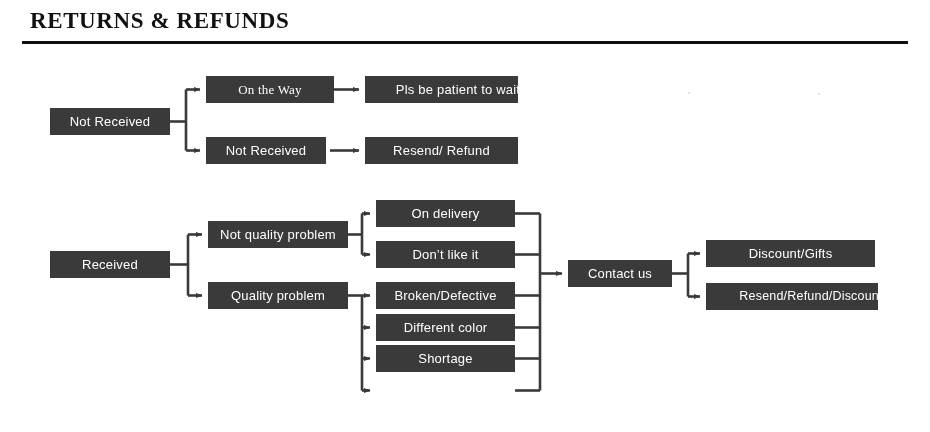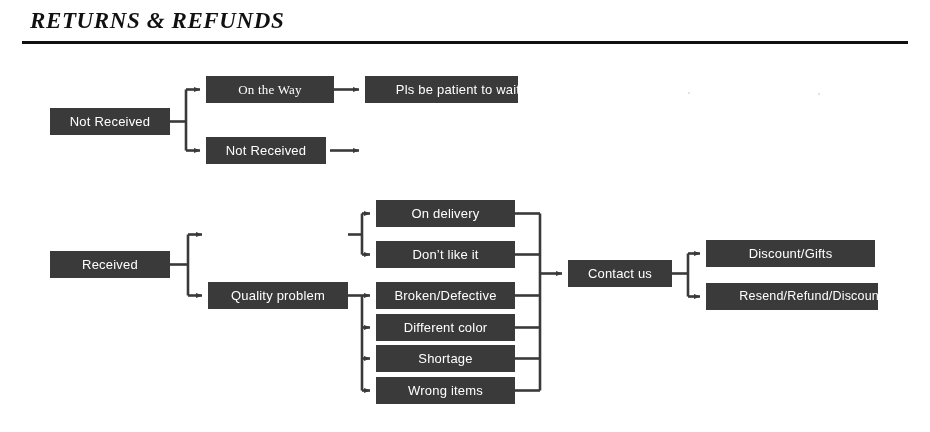--- a/index.html
+++ b/index.html
@@ -21,21 +21,20 @@
     left: 0;
     top: 0;
     width: 930px;
     height: 48px;
   }
   #page-title {
     position: absolute;
     left: 30px;
     top: 8px;
     font-family: "Liberation Serif", serif;
-    font-style: italic;
     font-weight: bold;
     font-size: 23px;
     letter-spacing: 0.6px;
     color: #111111;
     white-space: nowrap;
   }
   #title-rule {
     position: absolute;
     left: 22px;
     top: 41px;
@@ -142,27 +141,28 @@
       <path d="M688,205.5 L688,248.5"></path>
       <path d="M688,205.5 L700,205.5" marker-end="url(#arrow)"></path>
       <path d="M688,248.5 L700,248.5" marker-end="url(#arrow)"></path>
     </g>
   </svg>
 
   <div class="node" style="left: 50px; top: 60px; width: 120px; height: 27px; background: rgb(58, 58, 58); color: rgb(255, 255, 255);">Not Received</div>
   <div class="node" style="left: 206px; top: 28px; width: 128px; height: 27px; background: rgb(58, 58, 58); color: rgb(255, 255, 255); font-family: Liberation Serif, serif;">On the Way</div>
   <div class="node" style="left: 365px; top: 28px; width: 153px; height: 27px; background: rgb(58, 58, 58); color: rgb(255, 255, 255); padding-left: 39px;">Pls be patient to wait</div>
   <div class="node" style="left: 206px; top: 89px; width: 120px; height: 27px; background: rgb(58, 58, 58); color: rgb(255, 255, 255);">Not Received</div>
+  <div class="node" style="left: 365px; top: 89px; width: 153px; height: 27px; background: rgb(58, 58, 58); color: rgb(255, 255, 255);">Resend/ Refund</div>
   <div class="node" style="left: 50px; top: 203px; width: 120px; height: 27px; background: rgb(58, 58, 58); color: rgb(255, 255, 255);">Received</div>
+  <div class="node" style="left: 208px; top: 173px; width: 140px; height: 27px; background: rgb(58, 58, 58); color: rgb(255, 255, 255);">Not quality problem</div>
   <div class="node" style="left: 208px; top: 234px; width: 140px; height: 27px; background: rgb(58, 58, 58); color: rgb(255, 255, 255);">Quality problem</div>
   <div class="node" style="left: 376px; top: 152px; width: 139px; height: 27px; background: rgb(58, 58, 58); color: rgb(255, 255, 255);">On delivery</div>
   <div class="node" style="left: 376px; top: 193px; width: 139px; height: 27px; background: rgb(58, 58, 58); color: rgb(255, 255, 255);">Don’t like it</div>
   <div class="node" style="left: 376px; top: 234px; width: 139px; height: 27px; background: rgb(58, 58, 58); color: rgb(255, 255, 255);">Broken/Defective</div>
   <div class="node" style="left: 376px; top: 266px; width: 139px; height: 27px; background: rgb(58, 58, 58); color: rgb(255, 255, 255); text-align: right;">Different color</div>
   <div class="node" style="left: 376px; top: 297px; width: 139px; height: 27px; background: rgb(58, 58, 58); color: rgb(255, 255, 255);">Shortage</div>
-  <div class="node" style="left: 376px; top: 329px; width: 139px; height: 27px; background: rgb(58, 58, 58); color: rgb(255, 255, 255);">Wrong items</div>
   <div class="node" style="left: 568px; top: 212px; width: 104px; height: 27px; background: rgb(58, 58, 58); color: rgb(255, 255, 255);">Contact us</div>
   <div class="node" style="left: 706px; top: 192px; width: 169px; height: 27px; background: rgb(58, 58, 58); color: rgb(255, 255, 255);">Discount/Gifts</div>
   <div class="node wide-text" style="left: 706px; top: 235px; width: 172px; height: 27px; background: rgb(58, 58, 58); color: rgb(255, 255, 255);">Resend/Refund/Discount</div>
 
   <div class="speck" style="left:688px; top:44px;"></div>
   <div class="speck" style="left:818px; top:45px;"></div>
 </div>
 
 </body></html>

